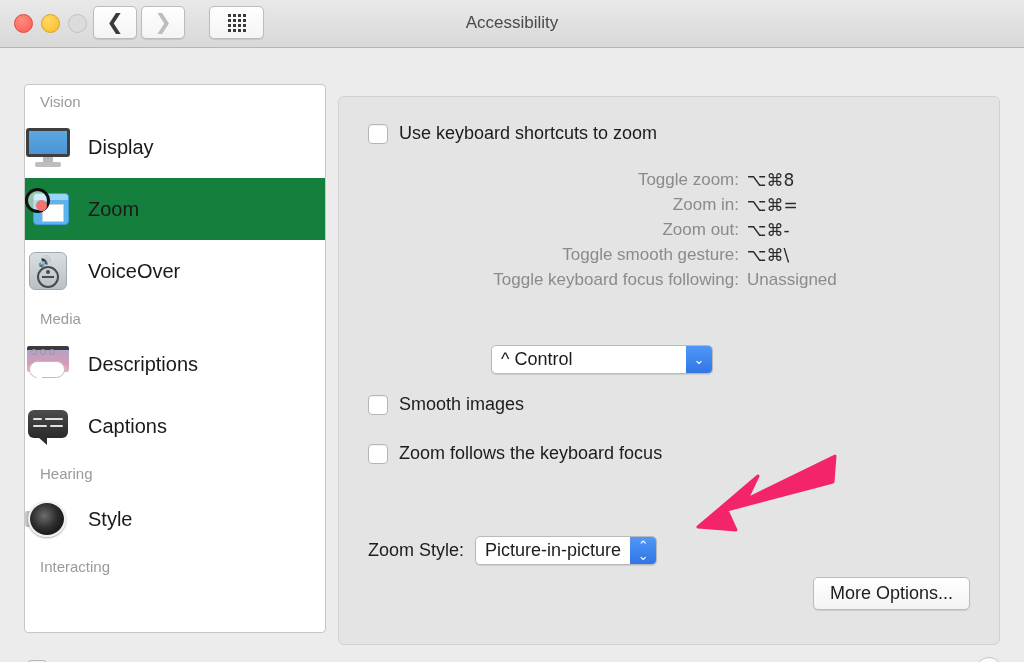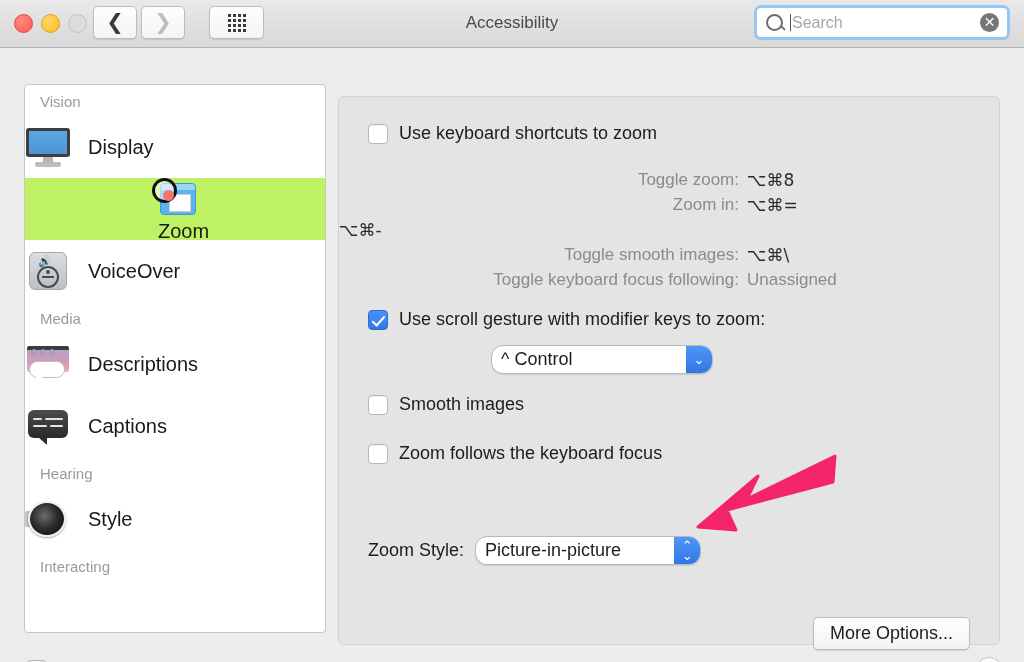--- a/index.html
+++ b/index.html
@@ -182,21 +182,21 @@
     font-size: 15px;
     color: #9a9a9a;
     padding: 8px 0 6px 15px;
   }
   .srow {
     display: flex;
     align-items: center;
     height: 62px;
     cursor: default;
   }
-  .srow.sel { background: #bef264; flex-direction: column; }
+  .srow.sel { background: #15803d; }
   .srow .lbl {
     font-size: 20px;
     color: #1a1a1a;
     margin-left: 17px;
   }
   .ico {
     width: 46px;
     height: 42px;
     position: relative;
     flex: none;
@@ -426,26 +426,25 @@
     font-family: "DejaVu Sans", sans-serif;
   }
   .kb-val.dim { color: #8b8b8b; font-family: "Liberation Sans", sans-serif; }
 
   .popup {
     display: inline-flex;
     align-items: center;
     height: 29px;
     background: #fff;
     border: 1px solid #b9b9b9;
-    border-radius: 12px;
+    border-radius: 5px;
     box-sizing: border-box;
     box-shadow: 0 1px 1px rgba(0,0,0,.10);
     overflow: hidden;
     cursor: default;
-    gap: 44px;
   }
   .popup .pv {
     font-size: 18px;
     color: #1c1c1c;
     padding: 0 9px;
     white-space: nowrap;
   }
   .popup .pbtn {
     width: 26px;
     align-self: stretch;
@@ -477,21 +476,20 @@
     background: linear-gradient(to bottom, #ffffff, #f3f3f3);
     border: 1px solid #bcbcbc;
     border-radius: 5px;
     box-shadow: 0 1px 1px rgba(0,0,0,.10);
     font-size: 18px;
     color: #1c1c1c;
     display: flex;
     align-items: center;
     box-sizing: border-box;
     cursor: default;
-    margin-top: 40px;
   }
 
   
   .arrow {
     position: absolute;
     left: 690px;
     top: 404px;
     width: 150px;
     height: 90px;
     pointer-events: none;
@@ -558,26 +556,20 @@
         <i></i>
       <i></i>
         <i></i>
         <i></i>
         <i></i>
     </span>
   </div>
 
   <div class="wintitle">Accessibility</div>
 
-  <div class="searchwrap">
-    <span class="mag"></span>
-    <span class="caret"></span>
-    <span class="searchph">Search</span>
-    <span class="clearbtn">✕</span>
-  </div>
 </div>
 
 <div class="content">
 
   <div class="sidebar">
 
     <div class="group-head">Vision</div>
 
     <div class="srow">
       <span class="ico ico-display">
@@ -657,38 +649,35 @@
         <span class="kb-name">Toggle zoom:</span>
         <span class="kb-val">⌥⌘8</span>
       </div>
 
       <div class="kb-row">
         <span class="kb-name">Zoom in:</span>
         <span class="kb-val">⌥⌘=</span>
       </div>
 
       <div class="kb-row">
+        <span class="kb-name">Zoom out:</span>
         <span class="kb-val">⌥⌘-</span>
       </div>
 
       <div class="kb-row">
-        <span class="kb-name">Toggle smooth images:</span>
+        <span class="kb-name">Toggle smooth gesture:</span>
         <span class="kb-val">⌥⌘\</span>
       </div>
 
       <div class="kb-row">
         <span class="kb-name">Toggle keyboard focus following:</span>
         <span class="kb-val dim">Unassigned</span>
       </div>
     </div>
 
-    <div class="cbrow" style="position:absolute; left:29px; top:212px;">
-      <span class="cbox on"></span>
-      <span class="cblabel">Use scroll gesture with modifier keys to zoom:</span>
-    </div>
 
     <div class="popup wide" style="position:absolute; left:152px; top:248px;">
       <span class="pv">^ Control</span>
       <span class="pbtn">⌄</span>
     </div>
 
     <div class="cbrow" style="position:absolute; left:29px; top:297px;">
       <span class="cbox off"></span>
       <span class="cblabel">Smooth images</span>
     </div>

